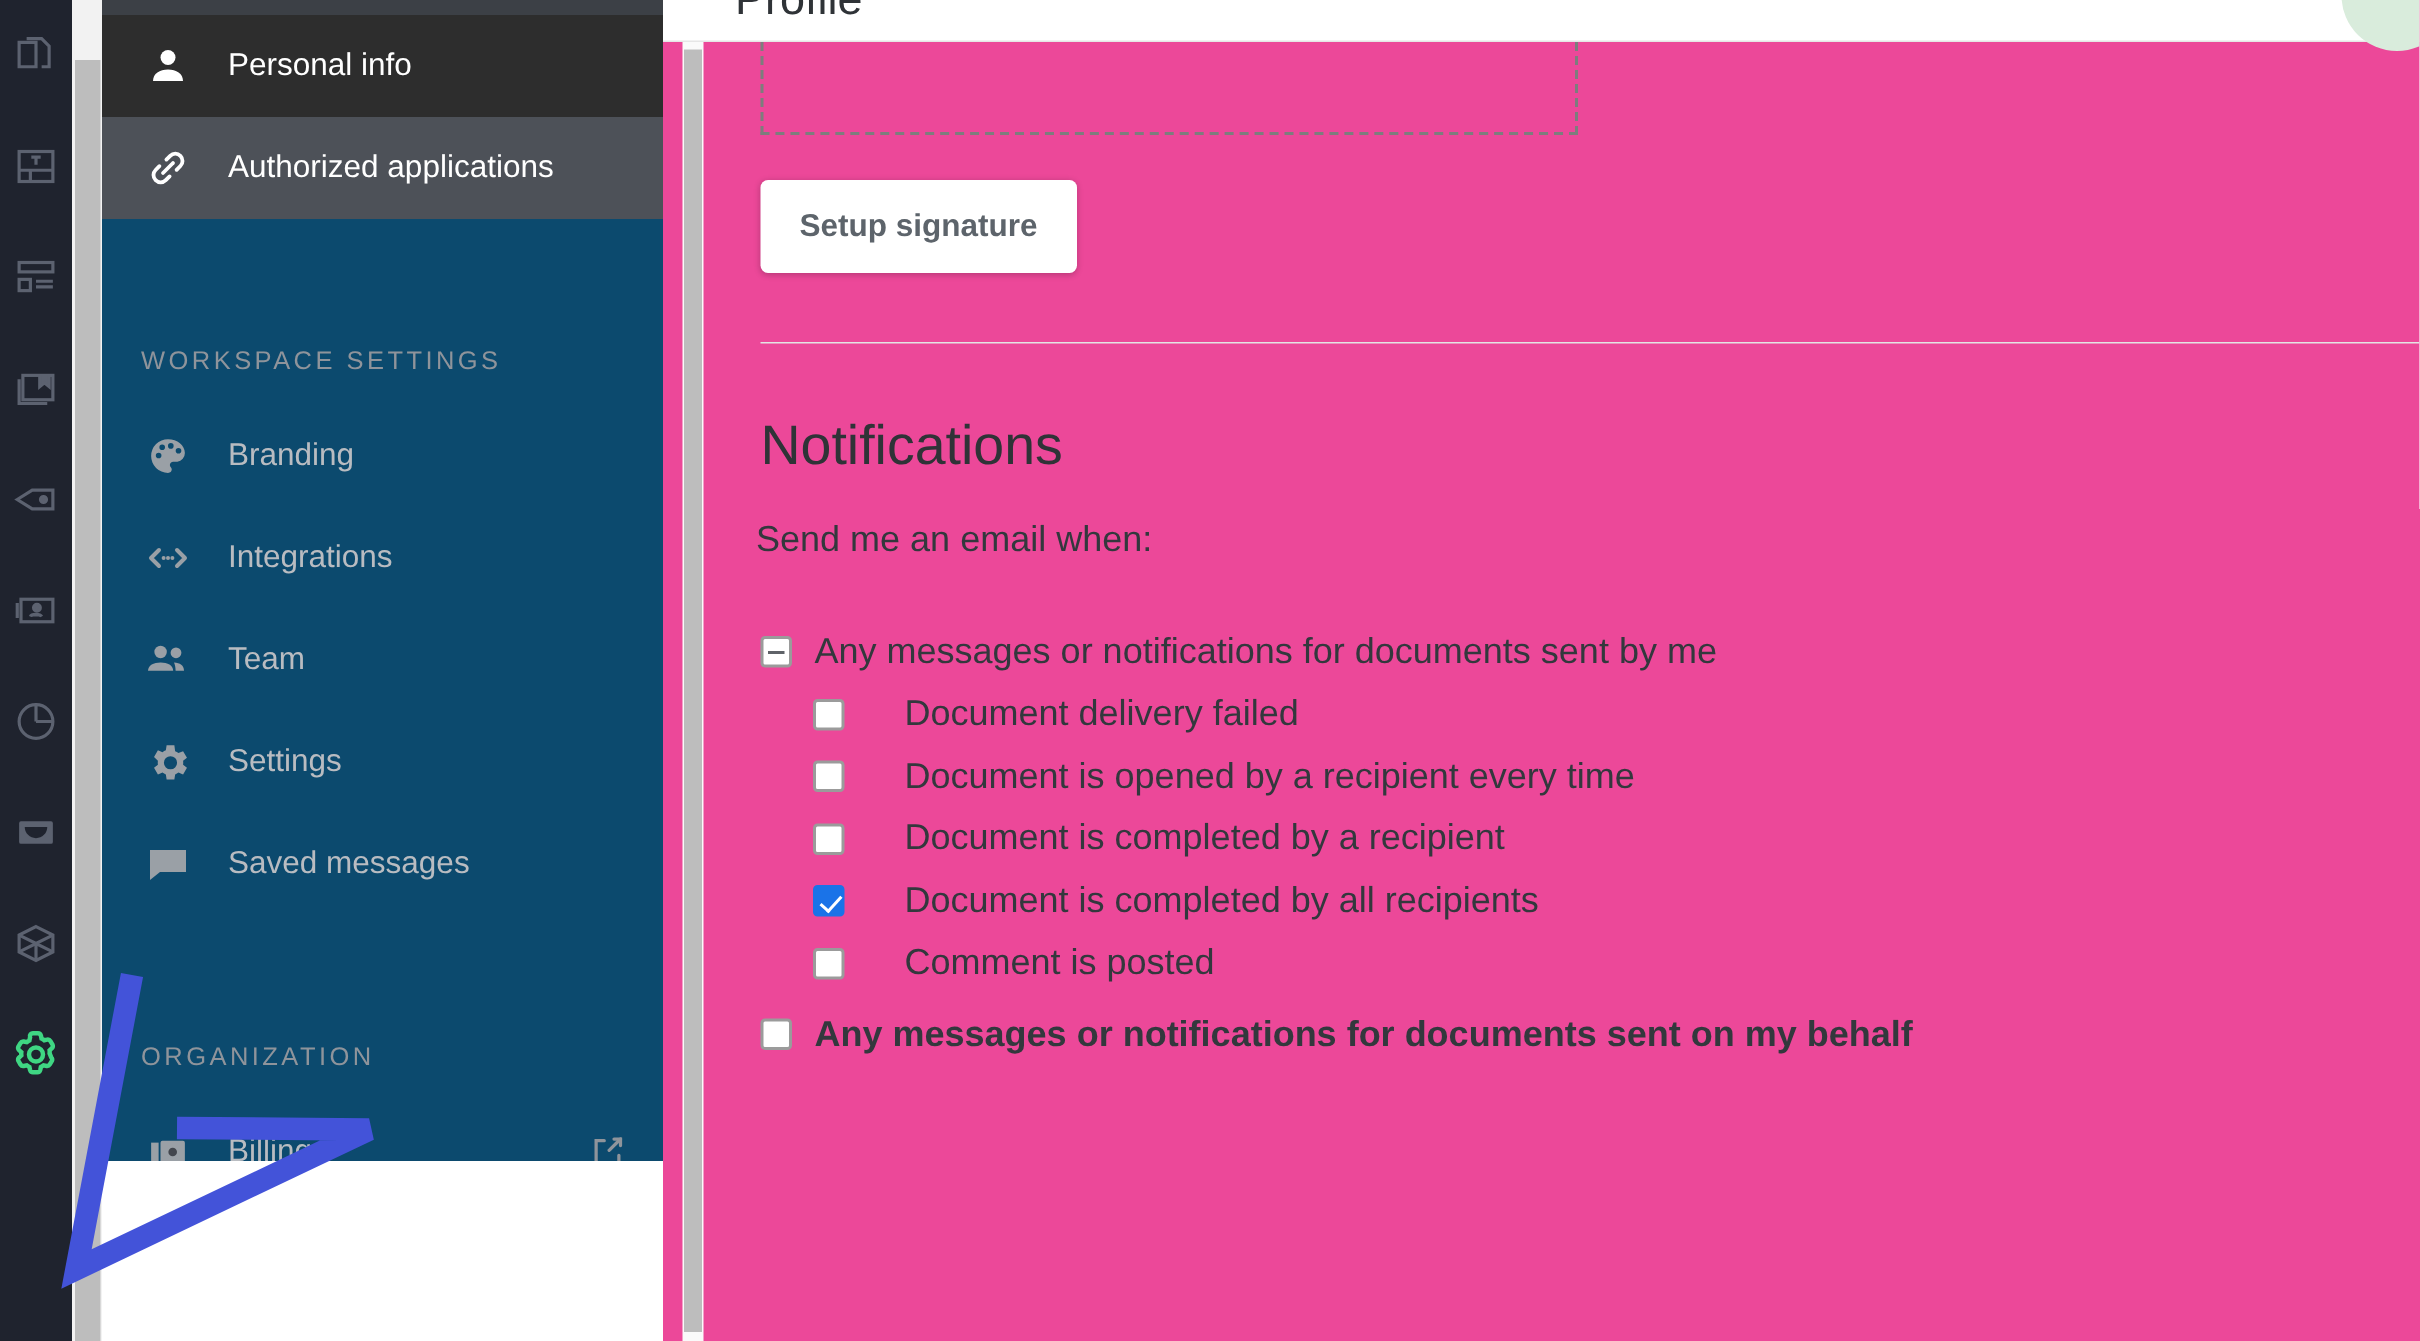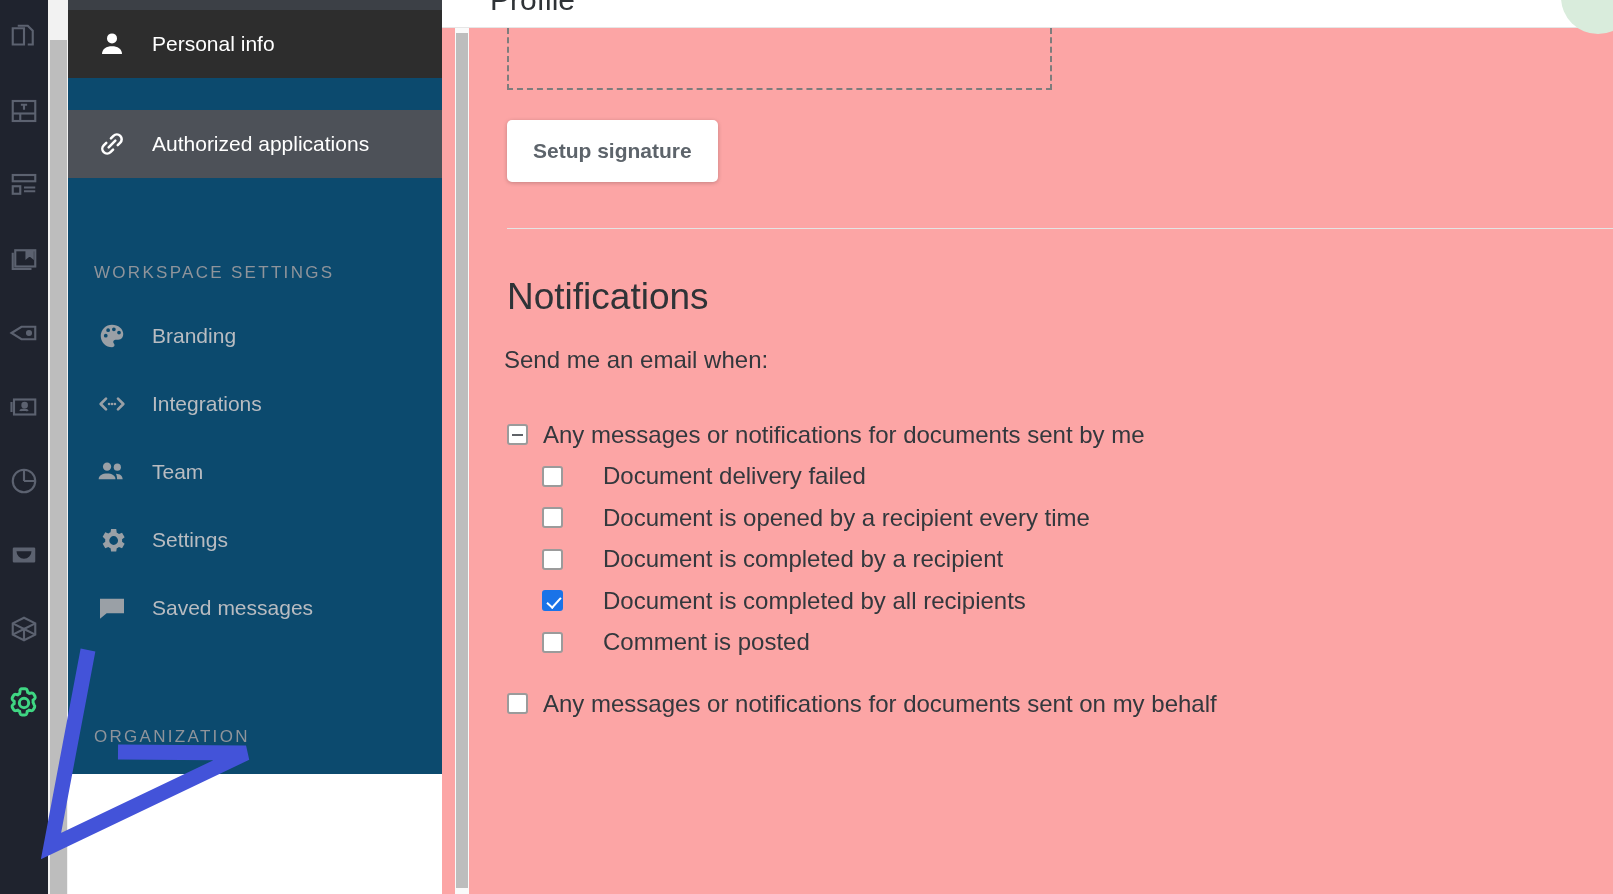--- a/index.html
+++ b/index.html
@@ -42,36 +42,36 @@
     display:flex; align-items:center; min-height:68px; padding:0 24px 0 26px;
     color:#b9bcc1; font-size:21px; gap:22px; position:relative;
   }
   .nav-item .ic { width:36px; height:36px; flex:0 0 36px;
                   display:flex; align-items:center; justify-content:center; color:#9aa0a6; }
   .nav-item .ic svg { display:block; }
   .nav-item .lbl { line-height:1.28; }
 
   .nav-item.active      { background:#2d2d2d; color:#ffffff; }
   .nav-item.active .ic  { color:#ffffff; }
-  .nav-item.semi        { background:#4d5158; color:#ffffff; padding-top:10px; padding-bottom:10px;margin-top:32px; }
+  .nav-item.semi        { background:#4d5158; color:#ffffff; padding-top:10px; padding-bottom:10px; }
   .nav-item.semi .ic    { color:#ffffff; }
 
   .nav-gap { height:66px; }
 
   .section-title {
     padding:0 26px; color:#8f949b; font-size:17px; letter-spacing:2.3px;
     height:58px; display:flex; align-items:center;
   }
 
   .nav-item .ext { margin-left:auto; color:#8f949b; display:flex; }
 
   
   .main {
     position:absolute; left:442px; top:0; right:0; bottom:0;
-    background:#fca5a5; overflow:hidden;
+    background:#ec4899; overflow:hidden;
   }
   .main-header {
     position:absolute; left:0; top:0; right:0; height:28px;
     background:#ffffff; border-bottom:1px solid #e6e6e6; z-index:4;
   }
   .page-title {
     position:absolute; left:48px; top:-17px; font-size:30px; color:#2f3337;
   }
   .avatar-blob {
     position:absolute; right:-22px; top:-40px; width:74px; height:74px;
@@ -102,21 +102,21 @@
     position:absolute; left:65px; right:0; top:200px; height:1px; background:#e4e4e4;
   }
 
   .notif-title  { position:absolute; left:65px; top:248px; font-size:37px; color:#2f3337; }
   .notif-sub    { position:absolute; left:62px; top:318px; font-size:24px; color:#33383d; }
 
   .cb-list { position:absolute; left:65px; top:386px; right:0; }
 
   .cb-row { display:flex; align-items:center; height:41.5px; gap:15px; }
   .cb-row.child { padding-left:35px;gap:40px; }
-  .cb-row.group-gap { margin-top:20px; }
+  .cb-row.group-gap { margin-top:6px;font-weight:bold; }
 
   .cb-label { font-size:24px; color:#33383d; white-space:nowrap; }
 
   .box {
     width:21px; height:21px; flex:0 0 21px; border-radius:3px;
     border:2px solid #9b9b9b; background:#ffffff; position:relative;
   }
   .box.checked { background:#1a73e8; border-color:#1a73e8; }
   .box.checked::after {
     content:""; position:absolute; left:6px; top:1.5px; width:6px; height:12px;

